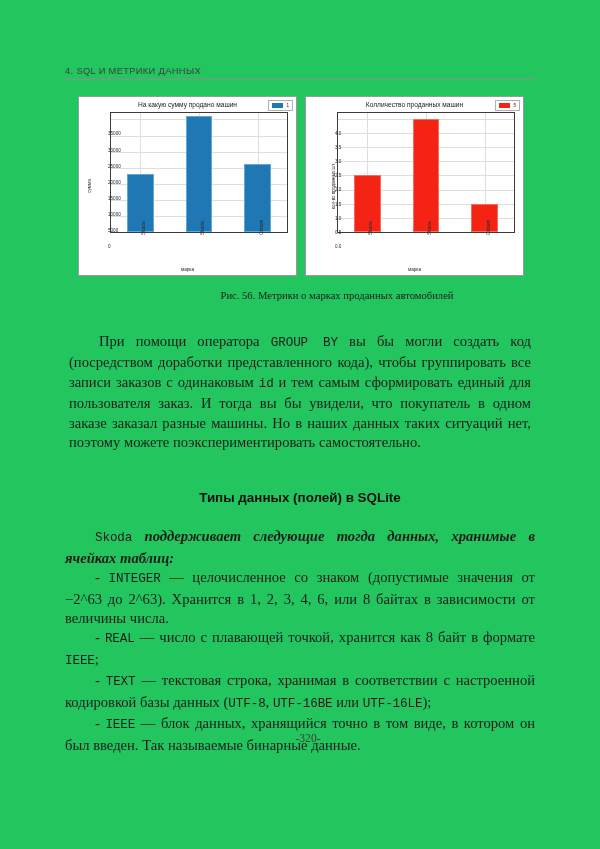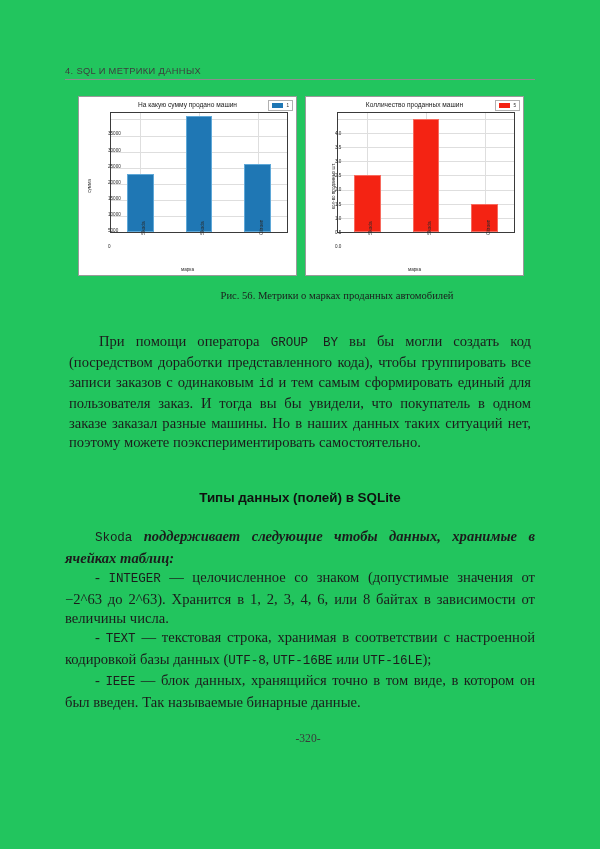--- a/index.html
+++ b/index.html
@@ -351,27 +351,28 @@
     </div>
     <div class="fig-caption">Рис. 56. Метрики о марках проданных автомобилей</div>
   </div>
 
   <div class="body">
 
     <p class="para"><span>При помощи оператора </span><span class="mono">GROUP BY</span><span> вы бы могли создать код (посредством доработки представленного кода), чтобы группировать все записи заказов с одинаковым </span><span class="mono">id</span><span> и тем самым сформировать единый для пользователя заказ. И тогда вы бы увидели, что покупатель в одном заказе заказал разные машины. Но в наших данных таких ситуаций нет, поэтому можете поэкспериментировать самостоятельно.</span></p>
 
     <h2 class="sec-heading">Типы данных (полей) в SQLite</h2>
 
-    <p class="intro"><span class="mono">Skoda</span><span class="it"> поддерживает следующие чтобы данных, хранимые в ячейках таблиц:</span></p>
+    <p class="intro"><span class="mono">Skoda</span><span class="it"> поддерживает следующие тогда данных, хранимые в ячейках таблиц:</span></p>
 
     <ul class="types">
 
 
       <li><span>- </span><span class="mono">INTEGER</span><span> — целочисленное со знаком (допустимые значения от −2^63 до 2^63). Хранится в 1, 2, 3, 4, 6, или 8 байтах в зависимости от величины числа.</span></li>
 
+      <li><span>- </span><span class="mono">REAL</span><span> — число с плавающей точкой, хранится как 8 байт в формате </span><span class="mono">IEEE</span><span>;</span></li>
 
       <li><span>- </span><span class="mono">TEXT</span><span> — текстовая строка, хранимая в соответствии с настроенной кодировкой базы данных (</span><span class="mono">UTF-8</span><span>, </span><span class="mono">UTF-16BE</span><span> или </span><span class="mono">UTF-16LE</span><span>);</span></li>
 
       <li><span>- </span><span class="mono">IEEE</span><span> — блок данных, хранящийся точно в том виде, в котором он был введен. Так называемые бинарные данные.</span></li>
 
     </ul>
   </div>
 
   <div class="pageno">-320-</div>
 

